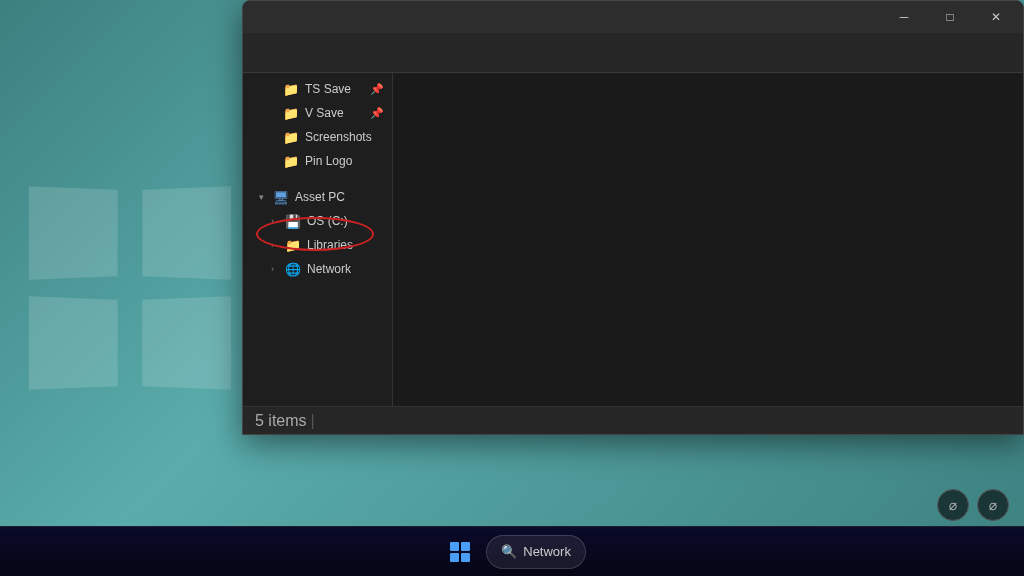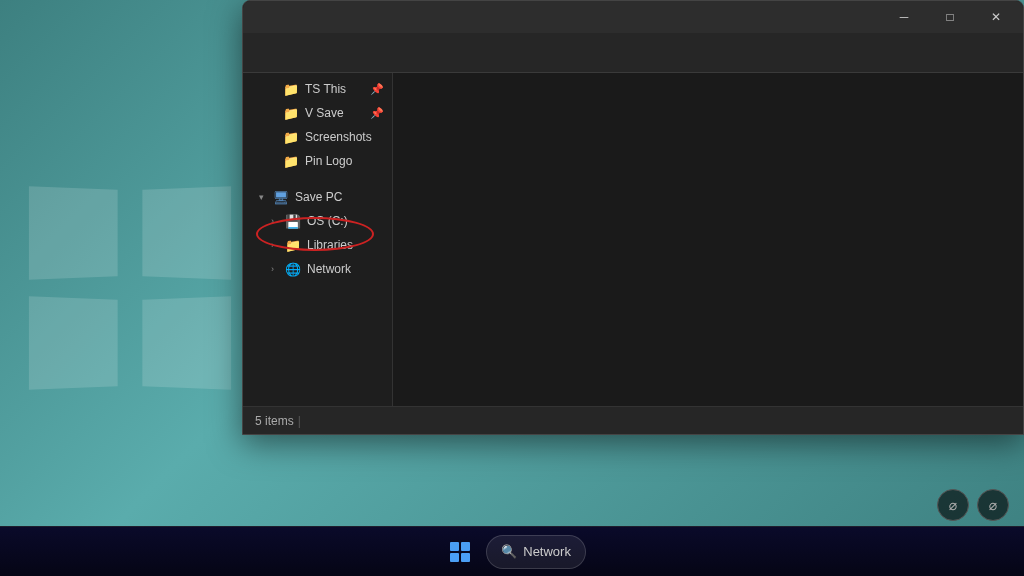--- a/index.html
+++ b/index.html
@@ -144,21 +144,21 @@
     }
 
     
     .status-bar {
       height: 28px;
       background: #262626;
       border-top: 1px solid #333;
       display: flex;
       align-items: center;
       padding: 0 12px;
-      font-size: 12px;
+      font-size: 16px;
       color: #aaa;
     }
 
     
     .libraries-circle {
       position: absolute;
       left: 256px;
       top: 217px;
       width: 118px;
       height: 34px;
@@ -276,21 +276,21 @@
     </div>
 
     <div class="explorer-toolbar"></div>
 
     <div class="explorer-body">
 
       <div class="sidebar">
 
         <div class="sidebar-item indent-3">
           <span class="sidebar-icon folder-yellow">📁</span>
-          <span>TS This</span>
+          <span>TS Save</span>
           <span class="pin-icon">📌</span>
         </div>
 
         <div class="sidebar-item indent-3">
           <span class="sidebar-icon folder-yellow">📁</span>
           <span>V Save</span>
           <span class="pin-icon">📌</span>
         </div>
 
         <div class="sidebar-item indent-3">
@@ -301,21 +301,21 @@
         <div class="sidebar-item indent-3">
           <span class="sidebar-icon folder-yellow">📁</span>
           <span>Pin Logo</span>
         </div>
 
         <div style="height:12px;"></div>
 
         <div class="sidebar-item indent-1">
           <span class="chevron">▾</span>
           <span class="sidebar-icon" style="color:#60a0e0;">🖥</span>
-          <span>Save PC</span>
+          <span>Asset PC</span>
         </div>
 
         <div class="sidebar-item indent-2">
           <span class="chevron">›</span>
           <span class="sidebar-icon" style="color:#60a0e0;">💾</span>
           <span>OS (C:)</span>
         </div>
 
         <div class="sidebar-item indent-2">
           <span class="chevron">›</span>

